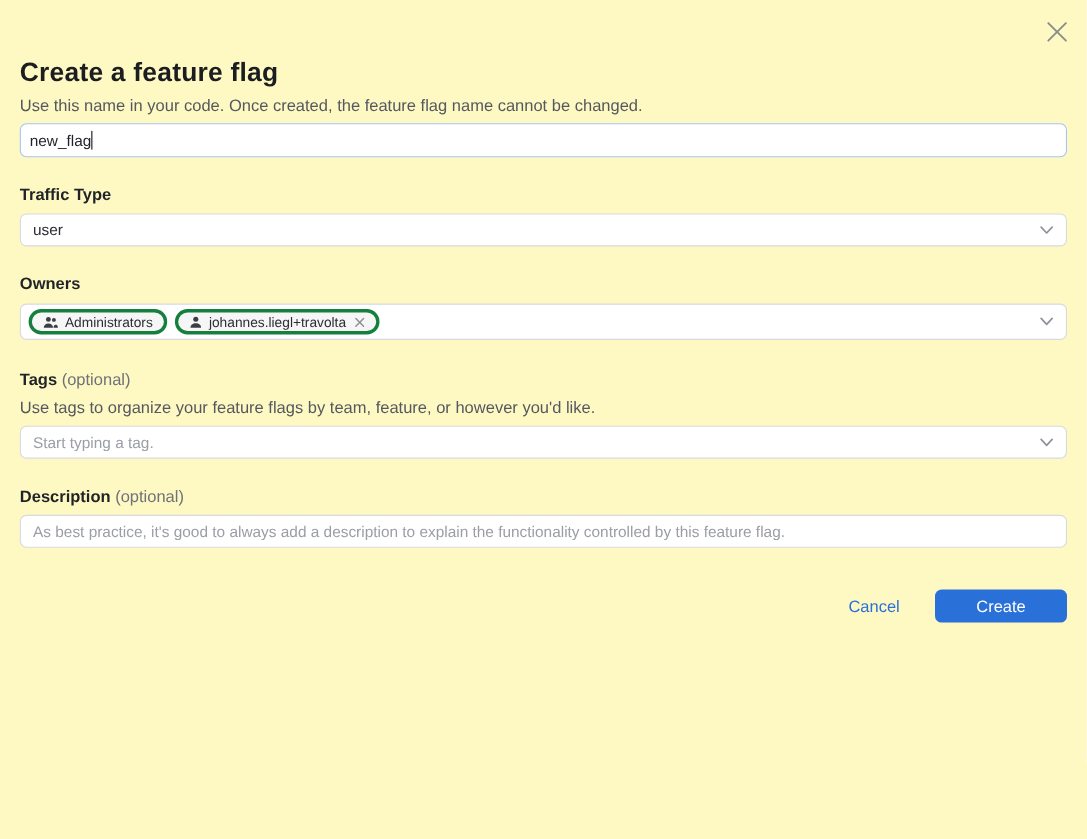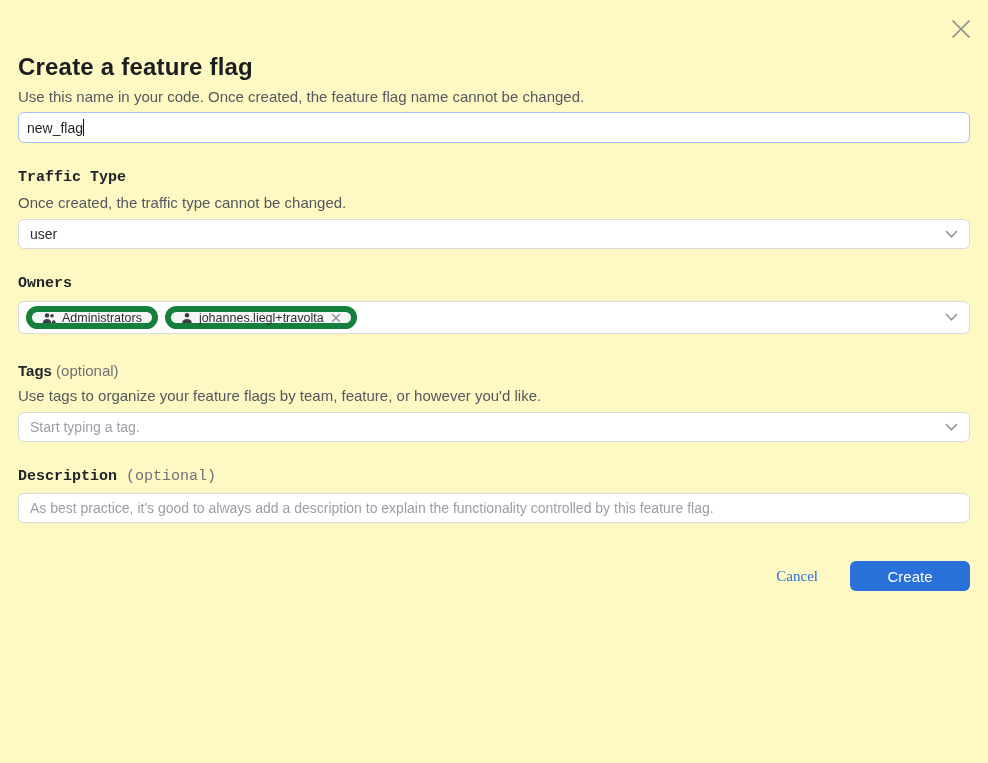--- a/index.html
+++ b/index.html
@@ -48,21 +48,21 @@
   .optional {
     font-weight: 400;
     color: #6f7278;
   }
   .help {
     margin-top: 6px;
     font-size: 15px;
     line-height: 19px;
     color: #55585f;
   }
-  .mt-section  { margin-top: 25px; font-family: Liberation Mono, monospace; }
+  .mt-section  { margin-top: 25px; }
   .mt-section-lg { margin-top: 27px; }
 
   .input-wrap { position: relative; margin-top: 6px; width: 952px; }
   .text-input {
     width: 952px;
     height: 31px;
     border: 1px solid #d8dade;
     border-radius: 6px;
     padding: 0 8px;
     font-family: Liberation Sans, sans-serif;
@@ -108,21 +108,21 @@
   }
   .combo-input::placeholder { color: #9b9ea6; opacity: 1; }
 
   .owners-combo { margin-top: 8px; height: 33px; padding: 0 11px 0 7px; gap: 7px; }
   .chip {
     display: inline-flex;
     align-items: center;
     gap: 6px;
     height: 23px;
     padding: 0 10px;
-    border: 6px solid #15803d;
+    border: 3px solid #15803d;
     border-radius: 12px;
     background: #f6f6f7;
     font-size: 12.5px;
     color: #2c2e33;
     white-space: nowrap;
   }
   .chip-remove {
     display: inline-flex;
     align-items: center;
     margin-left: 1px;
@@ -147,21 +147,21 @@
     margin-top: 38px;
     display: flex;
     justify-content: flex-end;
     align-items: center;
     gap: 32px;
   }
   .cancel-btn {
     background: none;
     border: none;
     padding: 0;
-    font-family: Liberation Serif, serif;
+    font-family: Liberation Sans, sans-serif;
     font-size: 15px;
     color: #2970d9;
     cursor: pointer;
   }
   .create-btn {
     width: 120px;
     height: 30px;
     border: none;
     border-radius: 6px;
     background: #2970d9;
@@ -188,21 +188,20 @@
 
   <h1 class="dialog-title">Create a feature flag</h1>
 
   <div class="help">Use this name in your code. Once created, the feature flag name cannot be changed.</div>
   <div class="input-wrap">
     <input class="text-input focused" type="text" value="new_flag" style="">
     <span class="caret"></span>
   </div>
 
   <div class="field-label mt-section">Traffic Type</div>
-  <div class="help">Once created, the traffic type cannot be changed.</div>
   <div class="combo">
     <span class="combo-value">user</span>
     <span class="icon chevron">
       <svg width="13" height="9" viewBox="0 0 13 9">
         <polyline points="1.5,1.5 6.5,6.8 11.5,1.5" fill="none" stroke="#8f939b" stroke-width="1.6" stroke-linecap="round" stroke-linejoin="round"></polyline>
       </svg>
     </span>
   </div>
 
   <div class="field-label mt-section">Owners</div>

